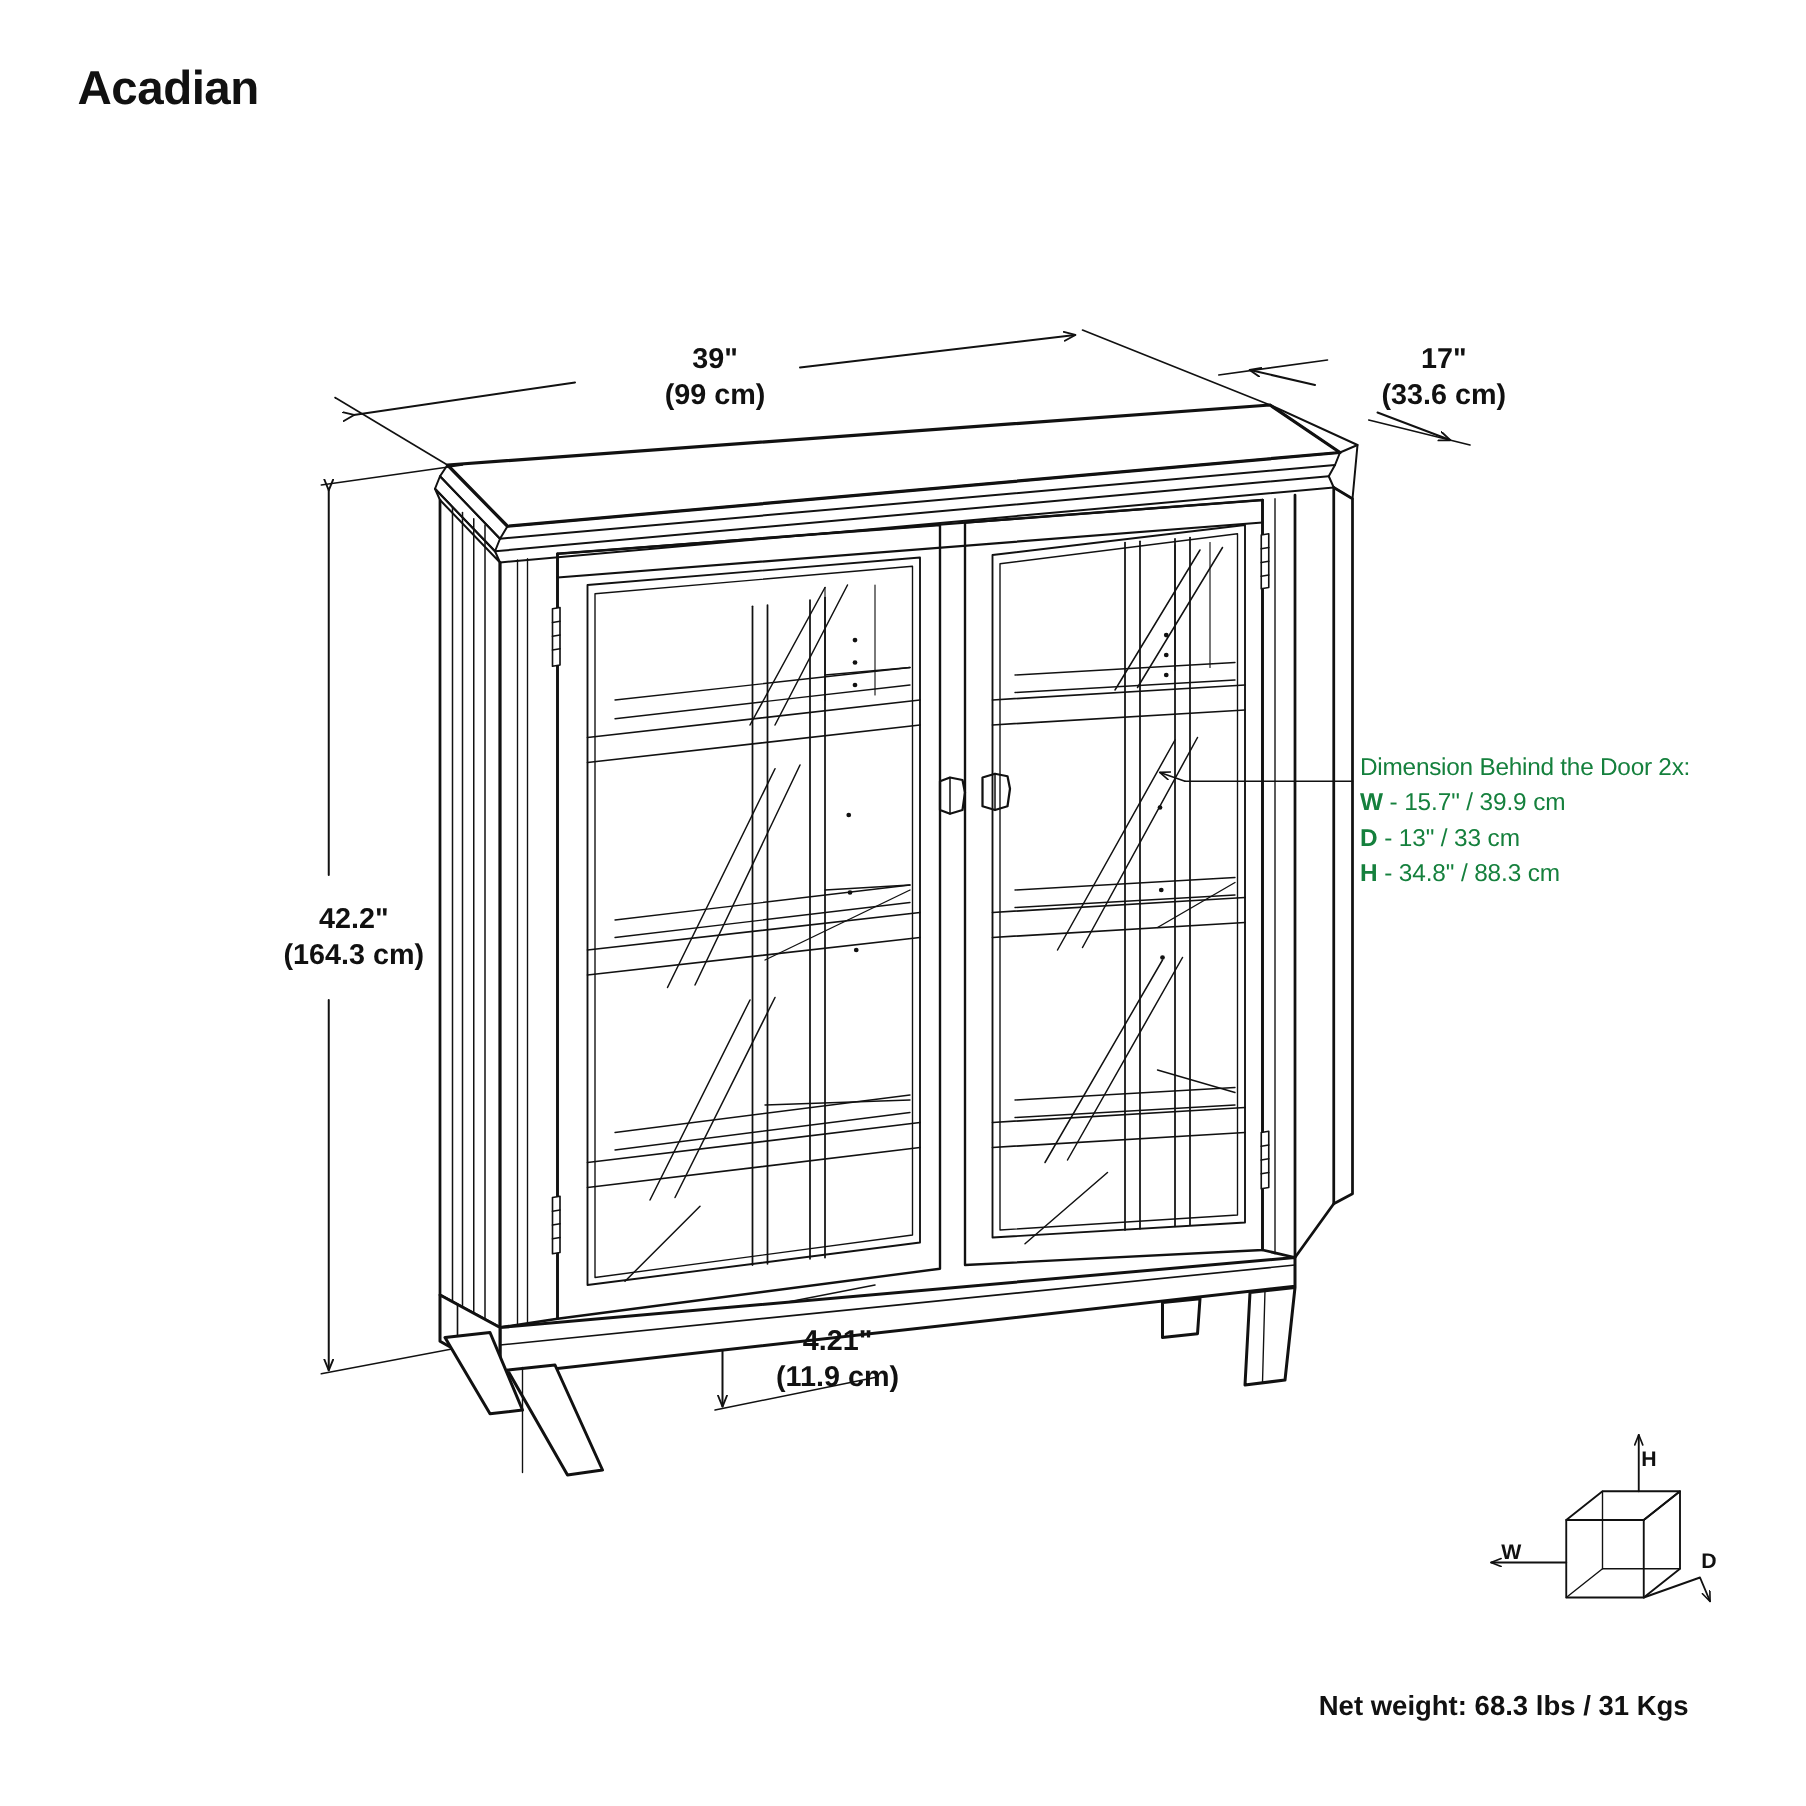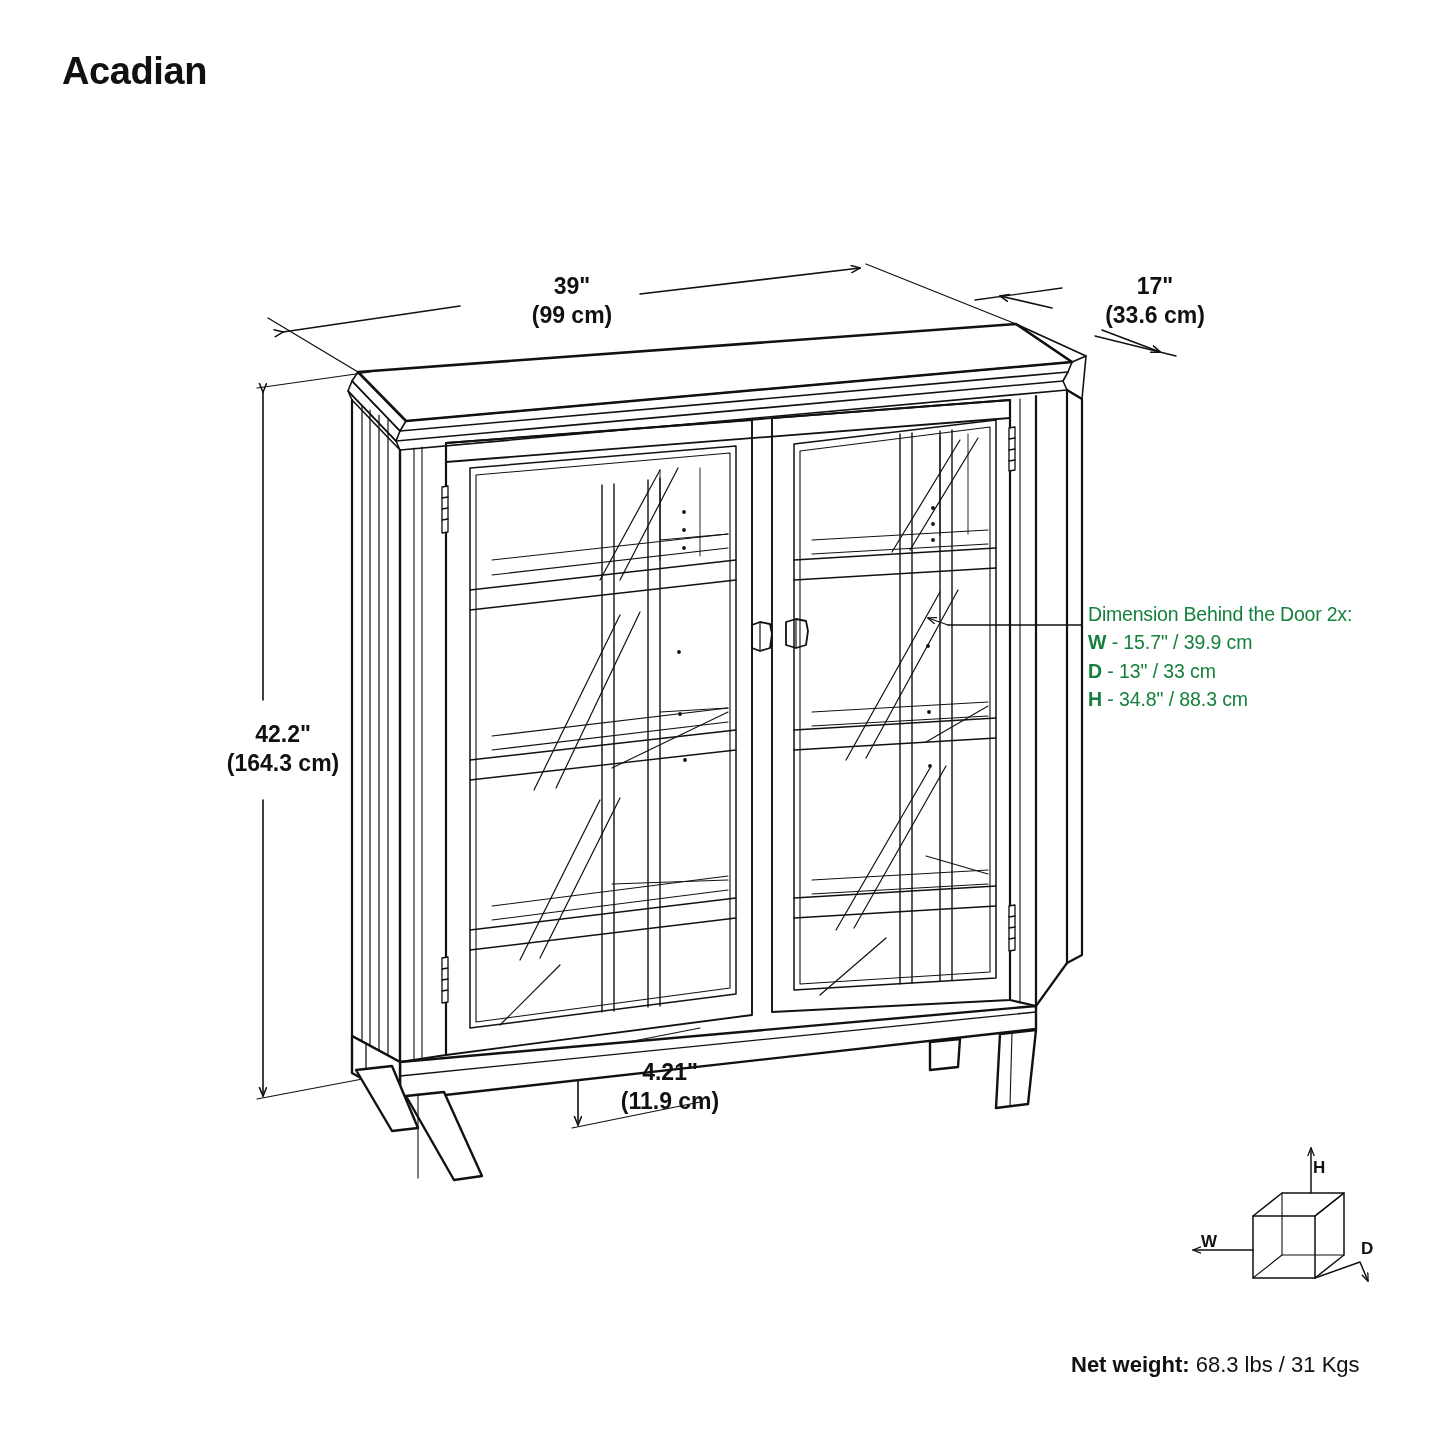--- a/index.html
+++ b/index.html
@@ -85,22 +85,22 @@
 
   
   #net-weight {
     position: absolute;
     left: 1055px;
     top: 1352px;
     font-size: 22px;
     color: #111111;
     white-space: nowrap;
   }
-  #net-weight .nw-label { font-weight: bold; margin-left: 16px; }
-  #net-weight .nw-value { font-weight: normal; }
+  #net-weight .nw-label { font-weight: bold; }
+  #net-weight .nw-value { font-weight: bold; }
 </style>
 </head>
 <body>
 
 <div id="page">
 
   <div class="title-block">
     <span class="title-line">Acadian</span>
   </div>
 

